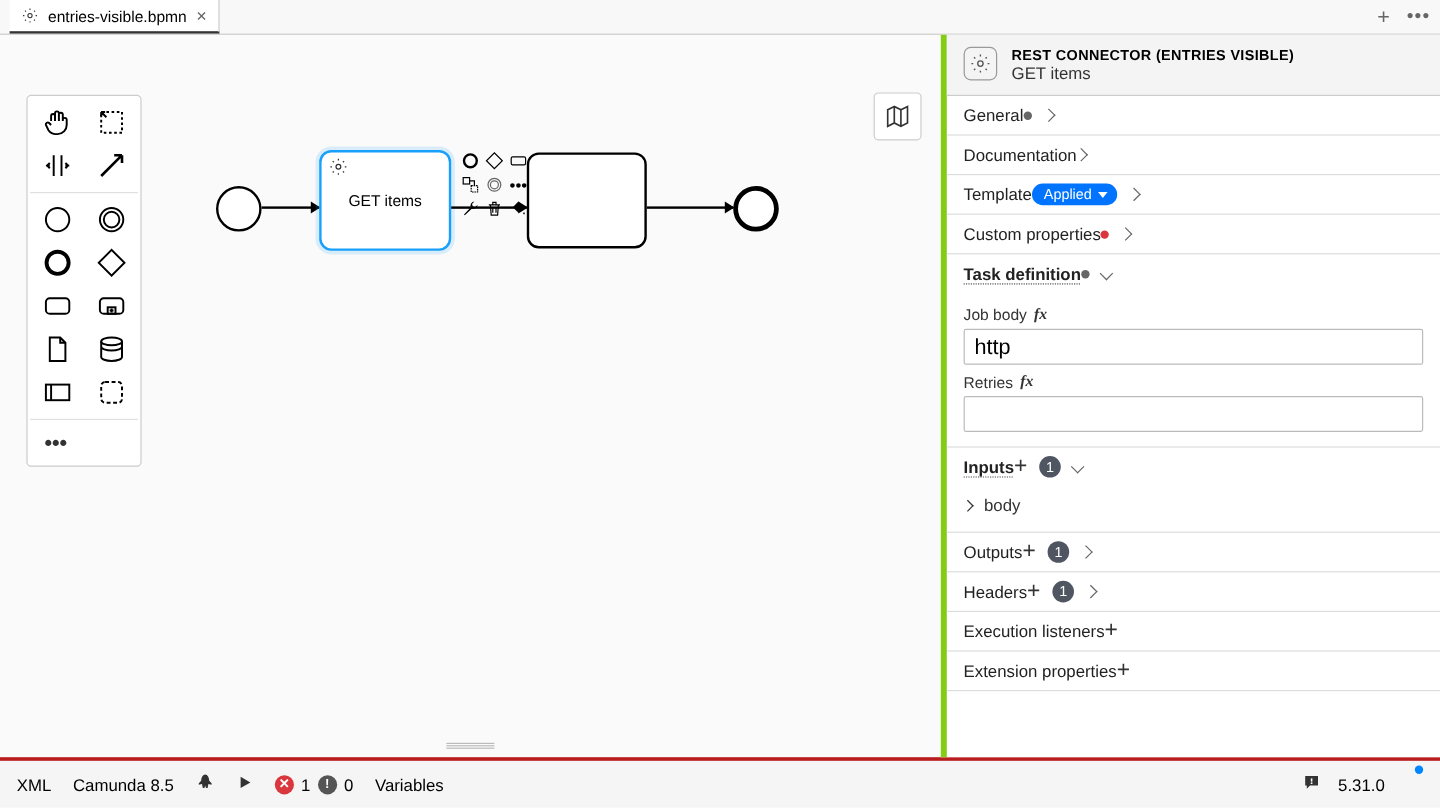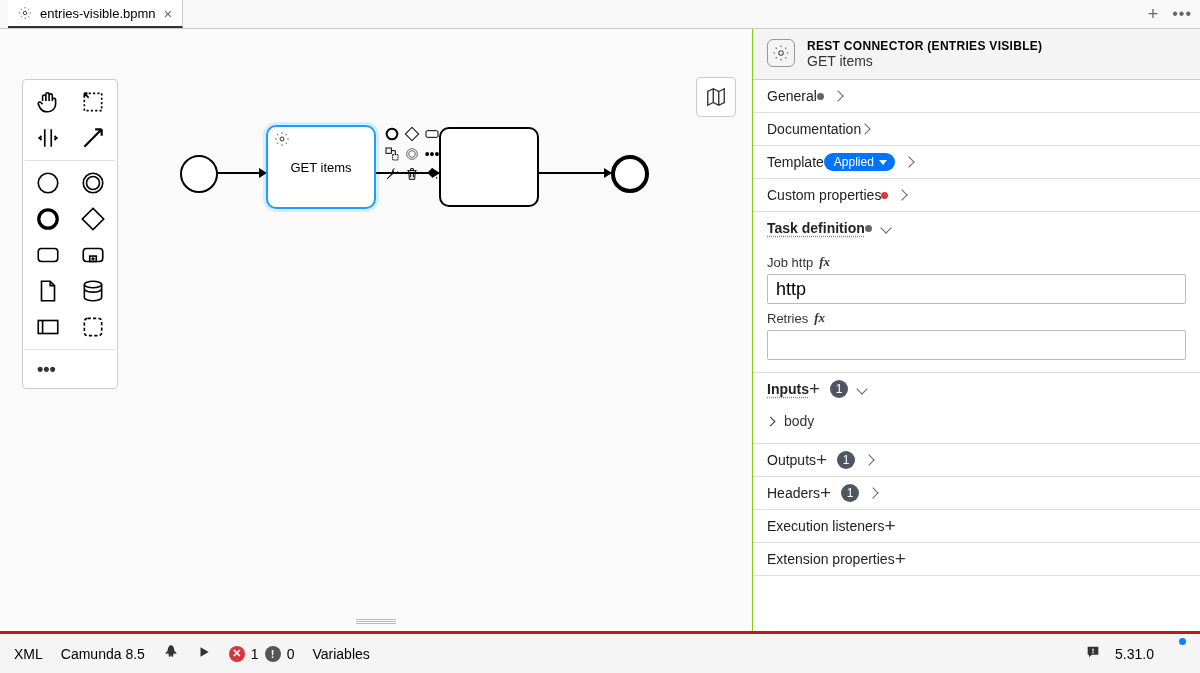--- a/index.html
+++ b/index.html
@@ -25,21 +25,21 @@
 .task1 { position:absolute; left:86px; top:0; width:110px; height:84px; border:2px solid #18a0fb; border-radius:10px; background:#fff; display:flex; align-items:center; justify-content:center; font-size:13px; box-shadow: 0 0 0 3px rgba(24,160,251,0.15);}
 .task-gear { position:absolute; left:6px; top:4px; }
 .flow2 { position:absolute; left:196px; top:47px; width:63px; height:2px; background:#000; }
 .flow2:after { content:''; position:absolute; right:-1px; top:-4px; border-left:8px solid #000; border-top:5px solid transparent; border-bottom:5px solid transparent;}
 .task2 { position:absolute; left:259px; top:2px; width:100px; height:80px; border:2px solid #000; border-radius:10px; background:#fff;}
 .flow3 { position:absolute; left:359px; top:47px; width:72px; height:2px; background:#000; }
 .flow3:after { content:''; position:absolute; right:-1px; top:-4px; border-left:8px solid #000; border-top:5px solid transparent; border-bottom:5px solid transparent;}
 .end-ev { position:absolute; left:431px; top:30px; width:38px; height:38px; border:4px solid #000; border-radius:50%; background:#fff;}
 .context-pad { position:absolute; left:203px; top:0; display:grid; grid-template-columns: repeat(4, 18px); gap:2px 2px; }
 .context-pad div { width:18px; height:18px; display:flex; align-items:center; justify-content:center; cursor:pointer;}
-.props { width: 448px; background:#fff; border-left:1px solid #84cc16; display:flex; flex-direction:column; font-size:14px;}
+.props { width: 416px; background:#fff; border-left:5px solid #84cc16; display:flex; flex-direction:column; font-size:14px;}
 .props-head { display:flex; gap:12px; padding:10px 14px; border-bottom:1px solid #ccc; background:#f4f4f4;}
 .props-head-icon { width:28px; height:28px; border:1px solid #999; border-radius:6px; display:flex; align-items:center;justify-content:center;}
 .props-head-text .t1 { font-size:12px; font-weight:bold; letter-spacing:0.3px;}
 .props-head-text .t2 { font-size:14px; color:#333;}
 .group { border-bottom:1px solid #ddd; }
 .group-h { height:32px; padding:0 14px; display:flex; align-items:center; cursor:pointer;}
 .group-h .lbl { font-size:14px; color:#222;}
 .group-h.open .lbl { font-weight:bold; text-decoration: underline dotted #888; text-underline-offset:3px;}
 .group-h .right { display:flex; align-items:center; gap:10px;}
 .dot { width:7px; height:7px; border-radius:50%; background:#666;}
@@ -318,21 +318,21 @@
     <div class="group">
       <div class="group-h open">
         <span class="lbl">Task definition</span>
         <span class="right">
             <span class="dot"></span>
             <span class="chev down"></span>
           </span>
       </div>
       <div class="group-body">
         <div class="fld-label">
-            <span>Job http</span>
+            <span>Job body</span>
             <span class="fx">fx</span>
           </div>
         <input class="fld-input" value="http" style="">
         <div class="fld-label">
             <span>Retries</span>
             <span class="fx">fx</span>
           </div>
         <input class="fld-input" value="" style="">
       </div>
     </div>

